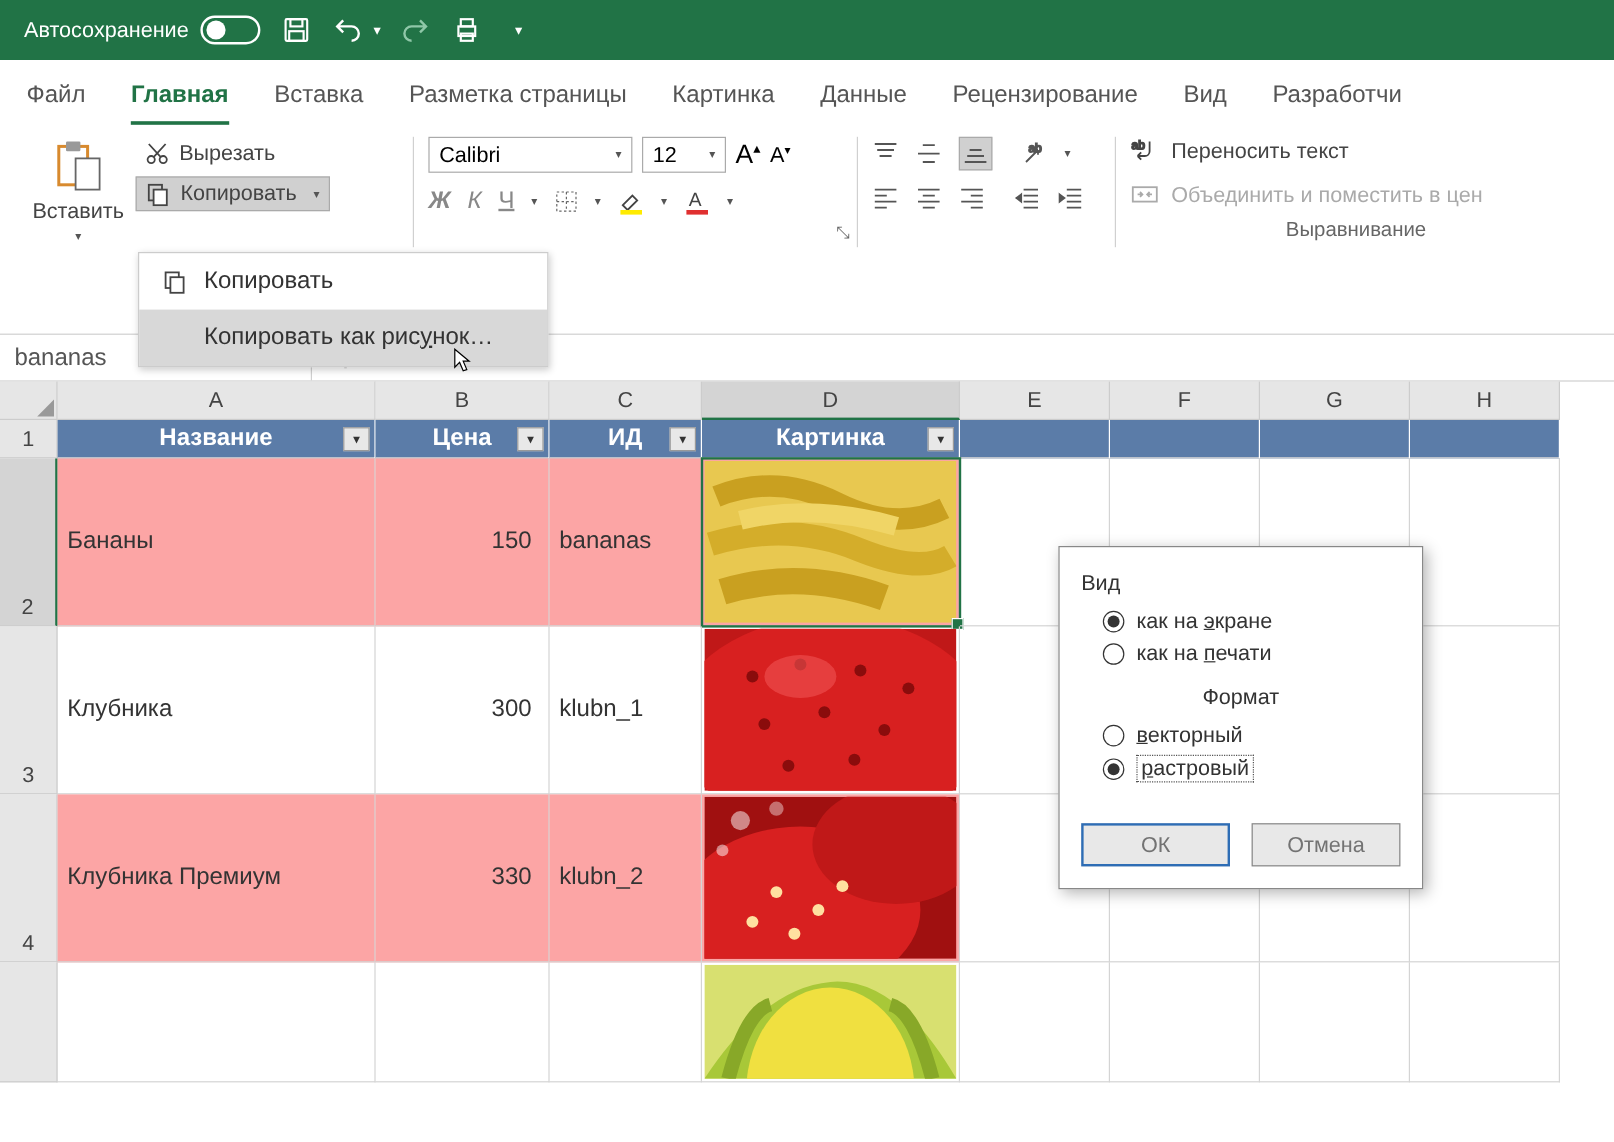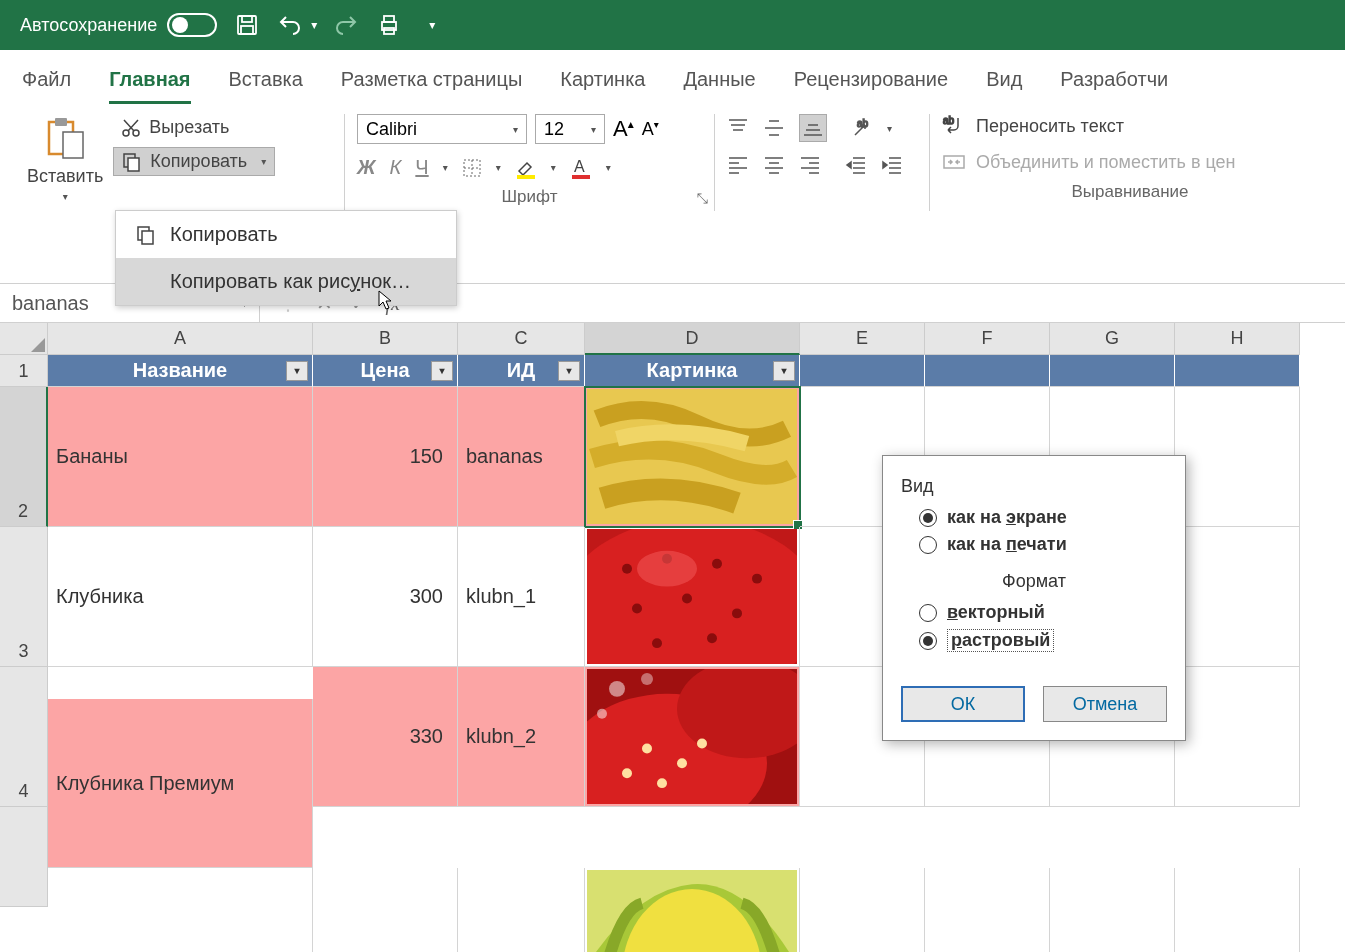--- a/index.html
+++ b/index.html
@@ -83,26 +83,26 @@
 
   .active-cell { outline: 2px solid #217346; outline-offset: -1px; position: relative; }
   .active-cell::after { content: ''; position: absolute; right: -4px; bottom: -4px; width: 8px; height: 8px; background: #217346; border: 1px solid #fff; }
 
   
   .dialog { position: absolute; top: 455px; left: 882px; width: 304px; background: #fff; border: 1px solid #888; box-shadow: 3px 3px 12px rgba(0,0,0,0.3); z-index: 30; }
   .dialog-title { background: #2e6db5; color: #fff; height: 38px; display: flex; align-items: center; justify-content: space-between; padding: 0 14px; font-size: 18px; }
   .dialog-title-btns { display: flex; gap: 24px; font-size: 18px; }
   .dialog-body { padding: 14px 18px; font-size: 18px; color: #333; }
   .dlg-group-label { margin: 6px 0 10px 0; }
-  .radio-row { display: flex; align-items: center; gap: 10px; margin: 6px 0 6px 18px; font-weight: bold; }
+  .radio-row { display: flex; align-items: center; gap: 10px; margin: 6px 0 6px 18px; }
   .radio { width: 18px; height: 18px; border: 1.5px solid #333; border-radius: 50%; display: flex; align-items: center; justify-content: center; }
   .radio.checked::after { content: ''; width: 10px; height: 10px; background: #333; border-radius: 50%; }
   .dotted-focus { border: 1px dotted #555; padding: 0 3px; }
   .dialog-buttons { display: flex; gap: 18px; padding: 14px 18px 18px 18px; justify-content: flex-start; }
-  .dlg-btn { width: 124px; height: 36px; border: 1px solid #888; background: #e8e8e8; font-size: 18px; display: flex; align-items: center; justify-content: center; color: #0369a1; }
+  .dlg-btn { width: 124px; height: 36px; border: 1px solid #888; background: #e8e8e8; font-size: 18px; display: flex; align-items: center; justify-content: center; color: #737373; }
   .dlg-btn.primary { border: 2px solid #2e6db5; }
 
   .chev { font-size: 10px; color: #555; }
   .underline-char { text-decoration: underline; }
 
   svg { display: block; }
 </style>
 </head>
 <body>
 
@@ -225,21 +225,20 @@
         </span>
         <span class="chev">▾</span>
       <span>
           <svg width="22" height="22" viewBox="0 0 22 22">
             <text x="4" y="15" font-size="16" fill="#444">А</text>
             <rect x="2" y="18" width="18" height="4" fill="#e03030"></rect>
           </svg>
         </span>
         <span class="chev">▾</span>
     </div>
-    <div class="group-label">Шрифт</div>
     <span class="dialog-launcher">⤡</span>
   </div>
 
   <div class="ribbon-group" style="min-width:215px;">
     <div class="align-section">
       <div class="align-row">
         <span>
             <svg width="22" height="22" stroke="#555" stroke-width="1.5">
               <line x1="2" y1="3" x2="20" y2="3"></line>
               <line x1="4" y1="8" x2="18" y2="8"></line>
@@ -457,21 +456,21 @@
           <ellipse cx="80" cy="40" rx="30" ry="18" fill="#f05454" opacity="0.6"></ellipse>
         </svg>
       </div>
       <div class="cell cE" style="height:140px;"></div>
       <div class="cell cF" style="height:140px;"></div>
       <div class="cell cG" style="height:140px;"></div>
       <div class="cell cH" style="height:140px;"></div>
     </div>
 
     <div class="data-row">
-      <div class="cell cA striped1" style="height:169px;margin-top:32px;">Клубника Премиум</div>
+      <div class="cell cA striped1" style="height:140px;">Клубника Премиум</div>
       <div class="cell cB striped1 num" style="height:140px;">330</div>
       <div class="cell cC striped1" style="height:140px;">klubn_2</div>
       <div class="cell cD striped1 img" style="height:140px;">
         <svg class="img-thumb" viewBox="0 0 210 136" preserveAspectRatio="none">
           <rect width="210" height="136" fill="#a01010"></rect>
           <ellipse cx="80" cy="95" rx="100" ry="70" fill="#d82020"></ellipse>
           <ellipse cx="160" cy="40" rx="70" ry="50" fill="#c01818"></ellipse>
           <circle cx="30" cy="20" r="8" fill="#fff" opacity="0.5"></circle>
             <circle cx="60" cy="10" r="6" fill="#fff" opacity="0.4"></circle>
             <circle cx="15" cy="45" r="5" fill="#fff" opacity="0.5"></circle>

